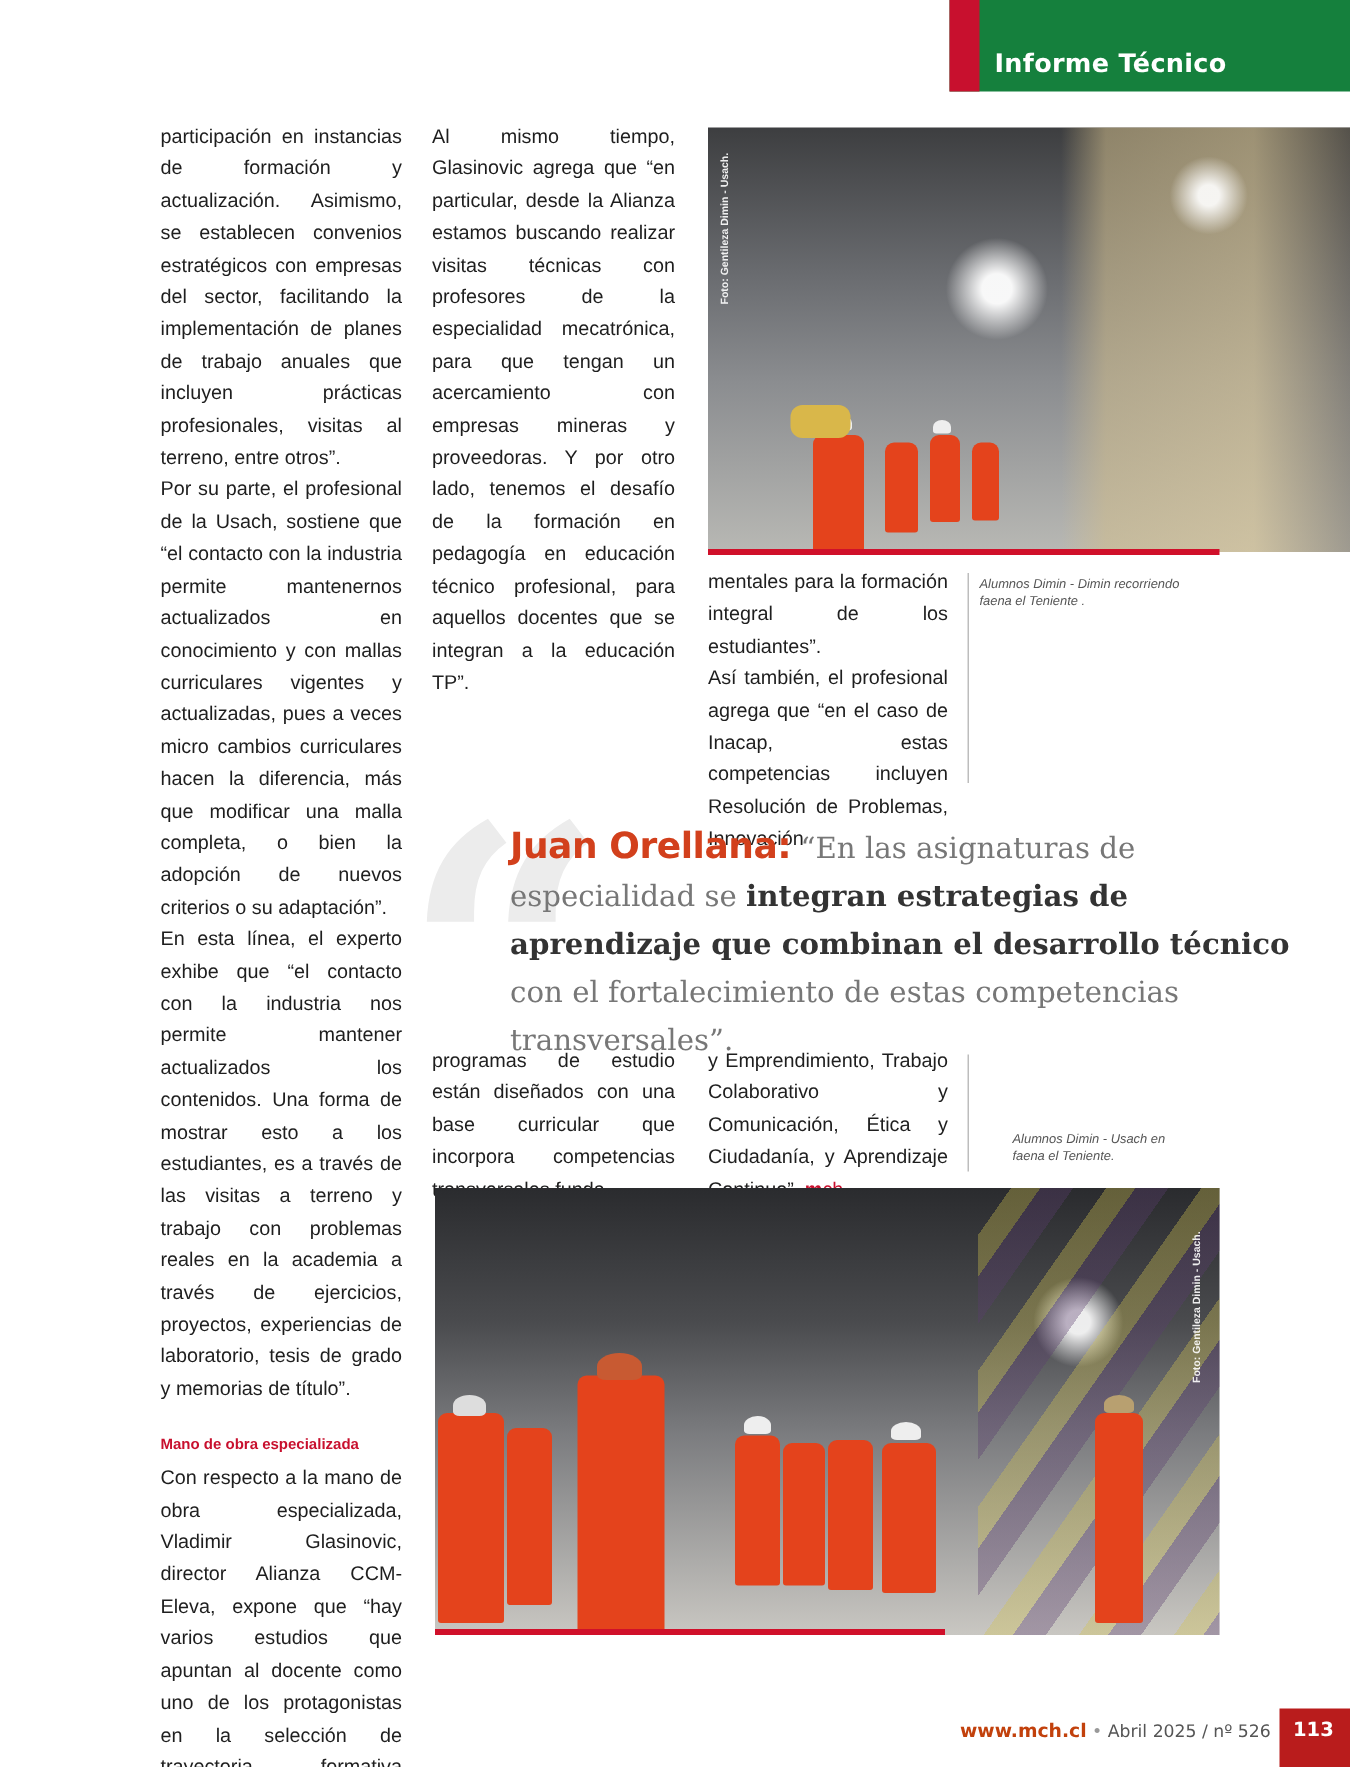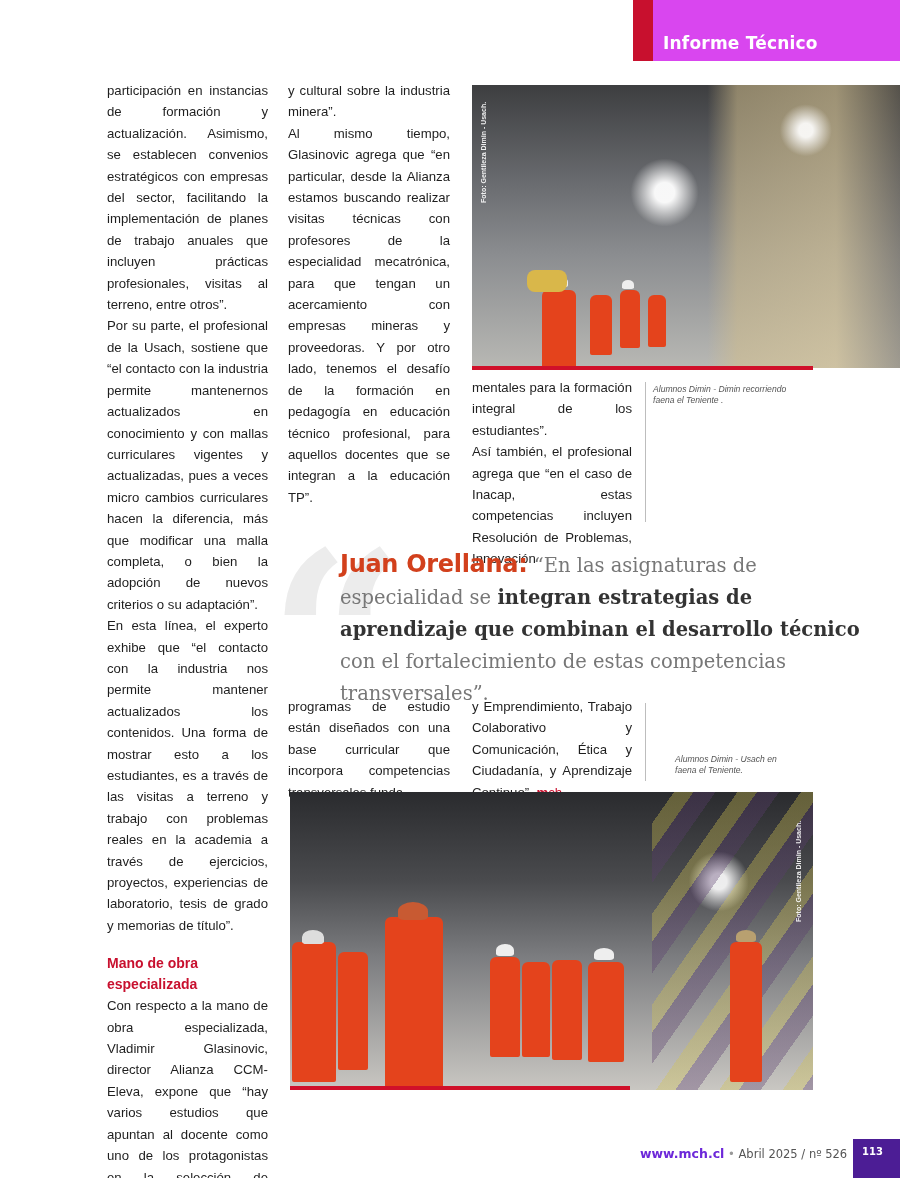--- a/index.html
+++ b/index.html
@@ -1,33 +1,33 @@
 <!DOCTYPE html>
 <html><head>
 <meta charset="utf-8">
 <style>
   * { margin: 0; padding: 0; box-sizing: border-box; }
   html, body { width: 900px; height: 1178px; background: #ffffff; overflow: hidden; }
   body { position: relative; font-family: "Liberation Sans", sans-serif; color: #1a1a1a; }
 
   
-  .header-tab { position: absolute; left: 633px; top: 0; width: 267px; height: 61px; background: #d946ef; }
+  .header-tab { position: absolute; left: 633px; top: 0; width: 267px; height: 61px; background: #15803d; }
   .header-tab .red-strip { position: absolute; left: 0; top: 0; width: 20px; height: 61px; background: #c8102e; }
   .header-tab .title { position: absolute; left: 30px; top: 33px; color: #fff; font-family: "DejaVu Sans", sans-serif; font-weight: bold; font-size: 17px; letter-spacing: 0.2px; }
 
   
   .col { position: absolute; font-size: 13.2px; line-height: 21.4px; color: #1e1e1e; text-align: justify; }
   .col p { text-indent: 0; }
   .col-1 { left: 107px; top: 80px; width: 161px; }
   .col-2 { left: 288px; top: 80px; width: 162px; }
   .col-3a { left: 472px; top: 377px; width: 160px; }
   .col-2b { left: 288px; top: 696px; width: 162px; }
   .col-3b { left: 472px; top: 696px; width: 160px; }
 
-  .section-heading { color: #c8102e; font-weight: bold; font-size: 14px; line-height: 21px; margin-top: 17px; text-align: left; }
+  .section-heading { color: #c8102e; font-weight: bold; font-size: 10px; line-height: 21px; margin-top: 17px; text-align: left; }
   .sign-off-m { color: #c8102e; font-weight: bold; }
   .sign-off-ch { color: #c8102e; }
 
   
   .photo { position: absolute; overflow: hidden; }
   .photo-top { left: 472px; top: 85px; width: 428px; height: 283px;
     background:
       radial-gradient(circle at 45% 38%, rgba(255,255,255,0.95) 0 10px, rgba(255,255,255,0) 34px),
       radial-gradient(circle at 78% 16%, rgba(255,255,255,0.9) 0 7px, rgba(255,255,255,0) 26px),
       linear-gradient(90deg, rgba(0,0,0,0) 55%, rgba(210,190,140,0.55) 62%, rgba(220,200,150,0.6) 85%, rgba(120,110,90,0.4) 100%),
@@ -49,42 +49,41 @@
   .caption { position: absolute; font-size: 8.6px; line-height: 11px; color: #555; font-style: italic; }
 
   
   .quote-mark { position: absolute; left: 268px; top: 520px; font-family: "DejaVu Serif", serif; font-size: 240px; line-height: 240px; color: #ececec; font-weight: bold; }
   .pull-quote { position: absolute; left: 304px; top: 548px; width: 520px; font-family: "DejaVu Serif", serif; font-size: 19.5px; line-height: 32px; color: #777; margin-left: 36px; }
   .pull-quote .speaker { font-family: "DejaVu Sans", sans-serif; font-weight: bold; color: #d2401c; font-size: 24px; letter-spacing: -0.3px; }
   .pull-quote .bold { font-weight: bold; color: #333; }
 
   
   .footer { position: absolute; left: 640px; top: 1146px; font-family: "DejaVu Sans", sans-serif; font-size: 11.5px; color: #555; white-space: nowrap; }
-  .footer .url { color: #6d28d9; font-weight: bold; font-size: 12.5px; }
+  .footer .url { color: #c2410c; font-weight: bold; font-size: 12.5px; }
   .footer .dot { color: #999; }
-  .page-num { position: absolute; left: 853px; top: 1139px; width: 47px; height: 39px; background: #4c1d95; color: #fff; font-family: "DejaVu Sans", sans-serif; font-weight: bold; font-size: 10px; padding: 7px 0 0 9px; }
+  .page-num { position: absolute; left: 853px; top: 1139px; width: 47px; height: 39px; background: #b91c1c; color: #fff; font-family: "DejaVu Sans", sans-serif; font-weight: bold; font-size: 13px; padding: 7px 0 0 9px; }
 </style>
 </head>
 <body>
 
 <div class="header-tab">
   <div class="red-strip"></div>
   <div class="title">Informe Técnico</div>
 </div>
 
 <div class="col col-1">
   <p>participación en instancias de formación y actualización. Asimismo, se establecen convenios estratégicos con empresas del sector, facilitando la implementación de planes de trabajo anuales que incluyen prácticas profesionales, visitas al terreno, entre otros”.</p>
   <p>Por su parte, el profesional de la Usach, sostiene que “el contacto con la industria permite mantenernos actualizados en conocimiento y con mallas curriculares vigentes y actualizadas, pues a veces micro cambios curriculares hacen la diferencia, más que modificar una malla completa, o bien la adopción de nuevos criterios o su adaptación”.</p>
   <p>En esta línea, el experto exhibe que “el contacto con la industria nos permite mantener actualizados los contenidos. Una forma de mostrar esto a los estudiantes, es a través de las visitas a terreno y trabajo con problemas reales en la academia a través de ejercicios, proyectos, experiencias de laboratorio, tesis de grado y memorias de título”.</p>
   <h3 class="section-heading">Mano de obra especializada</h3>
   <p>Con respecto a la mano de obra especializada, Vladimir Glasinovic, director Alianza CCM-Eleva, expone que “hay varios estudios que apuntan al docente como uno de los protagonistas en la selección de trayectoria formativa laboral de un alumno, por ende, es necesario abrir espacios de perfeccionamiento y actualización tecnológica</p>
 </div>
 
 <div class="col col-2">
-  <p>y cultural sobre la industria minera”.</p>
   <p>Al mismo tiempo, Glasinovic agrega que “en particular, desde la Alianza estamos buscando realizar visitas técnicas con profesores de la especialidad mecatrónica, para que tengan un acercamiento con empresas mineras y proveedoras. Y por otro lado, tenemos el desafío de la formación en pedagogía en educación técnico profesional, para aquellos docentes que se integran a la educación TP”.</p>
 </div>
 
 <div class="photo photo-top">
   <div class="worker" style="left:70px;top:205px;width:34px;height:78px;"></div>
   <div class="worker" style="left:118px;top:210px;width:22px;height:60px;"></div>
   <div class="worker" style="left:148px;top:205px;width:20px;height:58px;"></div>
   <div class="worker" style="left:176px;top:210px;width:18px;height:52px;"></div>
   <div class="helmet" style="left:82px;top:192px;width:14px;height:10px;background:#eee;"></div>
   <div class="helmet" style="left:150px;top:195px;width:12px;height:9px;background:#eee;"></div>

